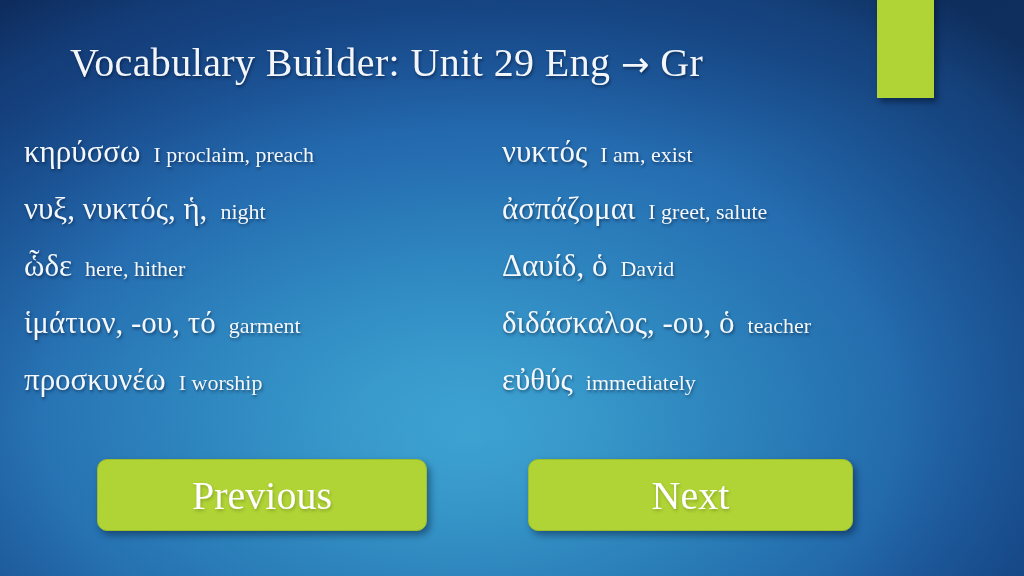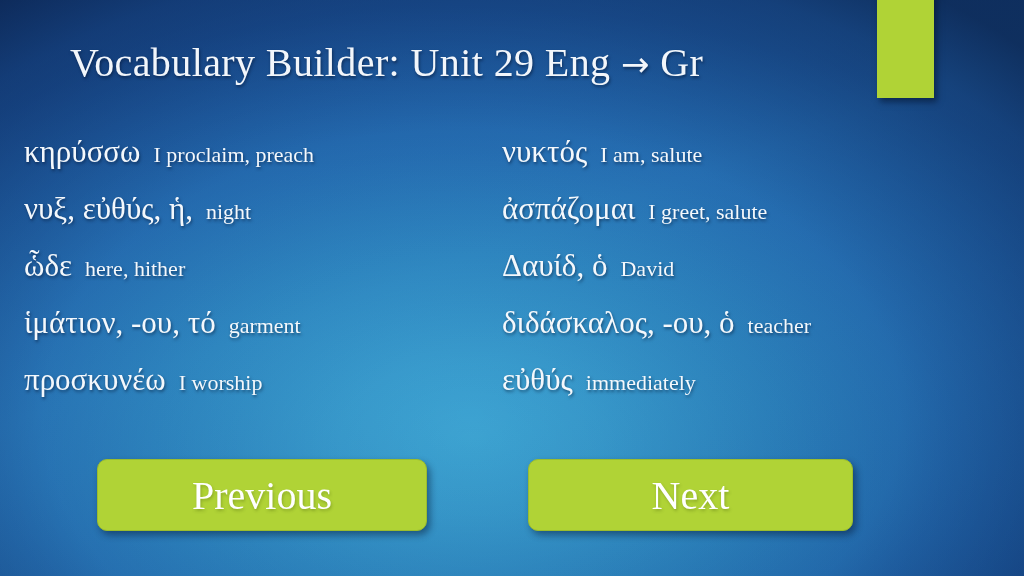--- a/index.html
+++ b/index.html
@@ -125,41 +125,41 @@
   </div>
 
   <div id="vocab">
 
     <div class="col col-left">
       <div class="entry">
         <span class="gk">κηρύσσω</span>
         <span class="en">I proclaim, preach</span>
       </div>
       <div class="entry">
-        <span class="gk">νυξ,  εὐθύς, ἡ,</span>
+        <span class="gk">νυξ,  νυκτός, ἡ,</span>
         <span class="en">night</span>
       </div>
       <div class="entry">
         <span class="gk">ὧδε</span>
         <span class="en">here, hither</span>
       </div>
       <div class="entry">
         <span class="gk">ἱμάτιον, -ου, τό</span>
         <span class="en">garment</span>
       </div>
       <div class="entry">
         <span class="gk">προσκυνέω</span>
         <span class="en">I worship</span>
       </div>
     </div>
 
     <div class="col col-right">
       <div class="entry">
         <span class="gk">νυκτός</span>
-        <span class="en">I am, salute</span>
+        <span class="en">I am, exist</span>
       </div>
       <div class="entry">
         <span class="gk">ἀσπάζομαι</span>
         <span class="en">I greet, salute</span>
       </div>
       <div class="entry">
         <span class="gk">Δαυίδ, ὁ</span>
         <span class="en">David</span>
       </div>
       <div class="entry">

